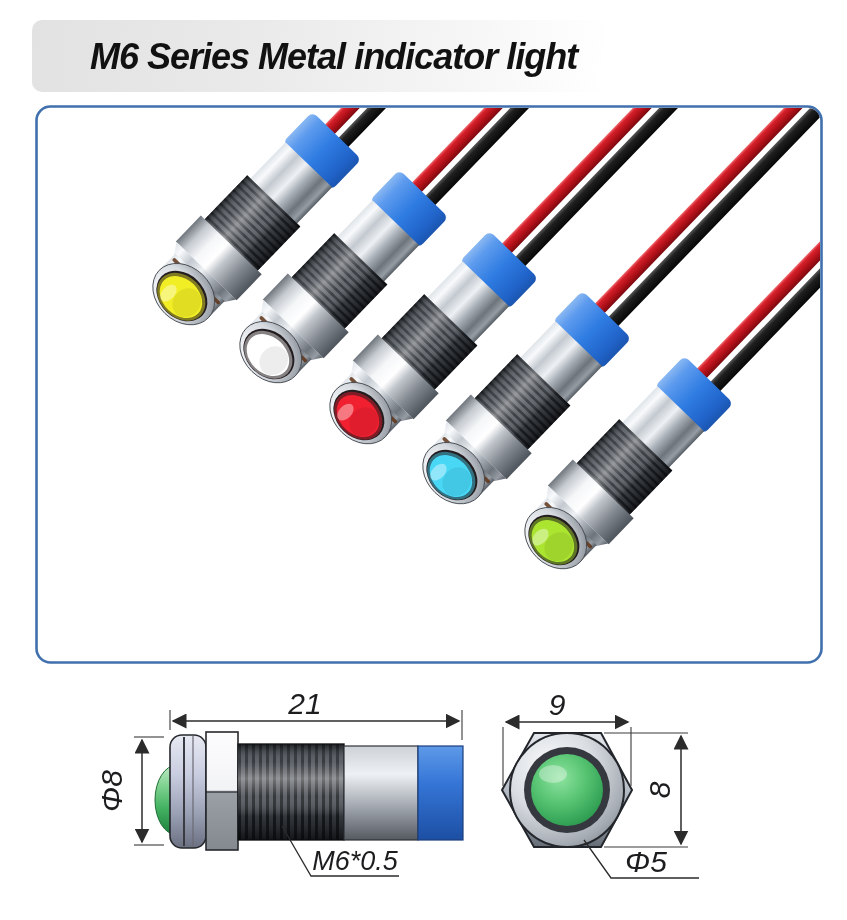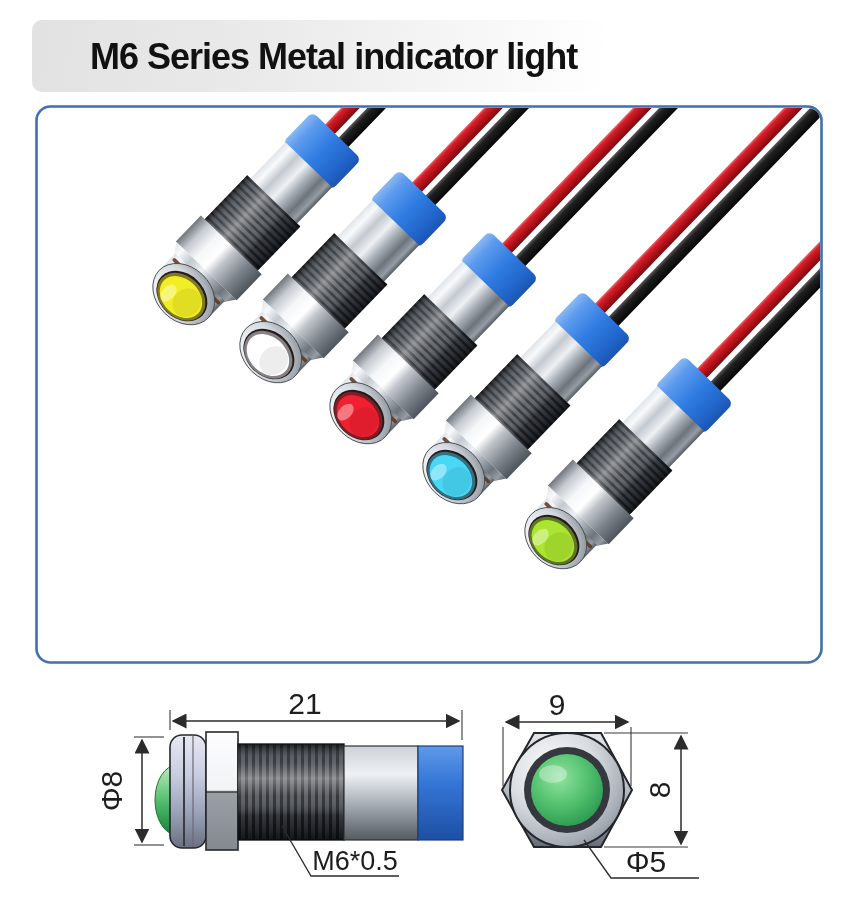--- a/index.html
+++ b/index.html
@@ -1,17 +1,17 @@
 <!DOCTYPE html>
 <html><head>
 <meta charset="utf-8">
 <style>
   html,body{margin:0;padding:0;background:#ffffff;}
   #page{position:relative;width:847px;height:920px;background:#ffffff;overflow:hidden;
-        font-family:"Liberation Sans","DejaVu Sans",sans-serif;}
+        font-family:"Liberation Sans","DejaVu Sans",sans-serif;font-style:italic;}
   
   #banner{position:absolute;left:32px;top:20px;width:574px;height:72px;border-radius:10px;
           background:linear-gradient(94deg,#e2e2e2 0%,#eaeaea 40%,#f7f7f7 78%,#ffffff 100%);}
   #banner .title{display:block;padding-left:58px;line-height:74px;font-size:36px;font-weight:700;
           letter-spacing:-1px;color:#111111;white-space:nowrap;}
   
   #photo-svg{position:absolute;left:35px;top:105px;}
   #diagram-svg{position:absolute;left:0px;top:664px;}
   text.dim{font-family:"Liberation Sans","DejaVu Sans",sans-serif;font-size:30px;fill:#1d1d1f;}
   text.dim-small{font-family:"Liberation Sans","DejaVu Sans",sans-serif;font-size:27px;fill:#1d1d1f;}

